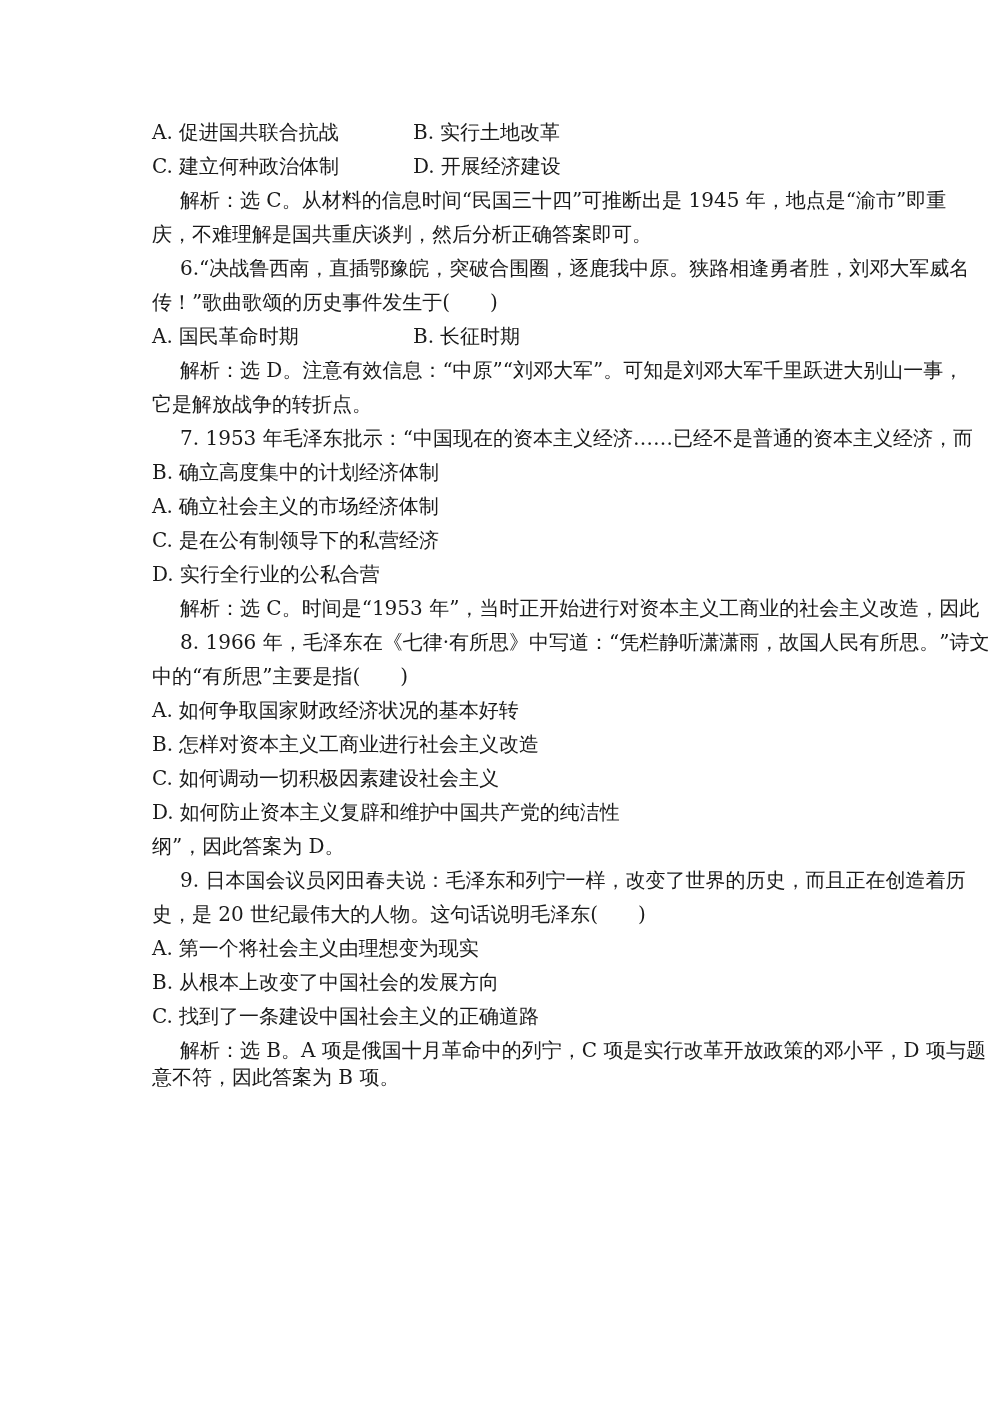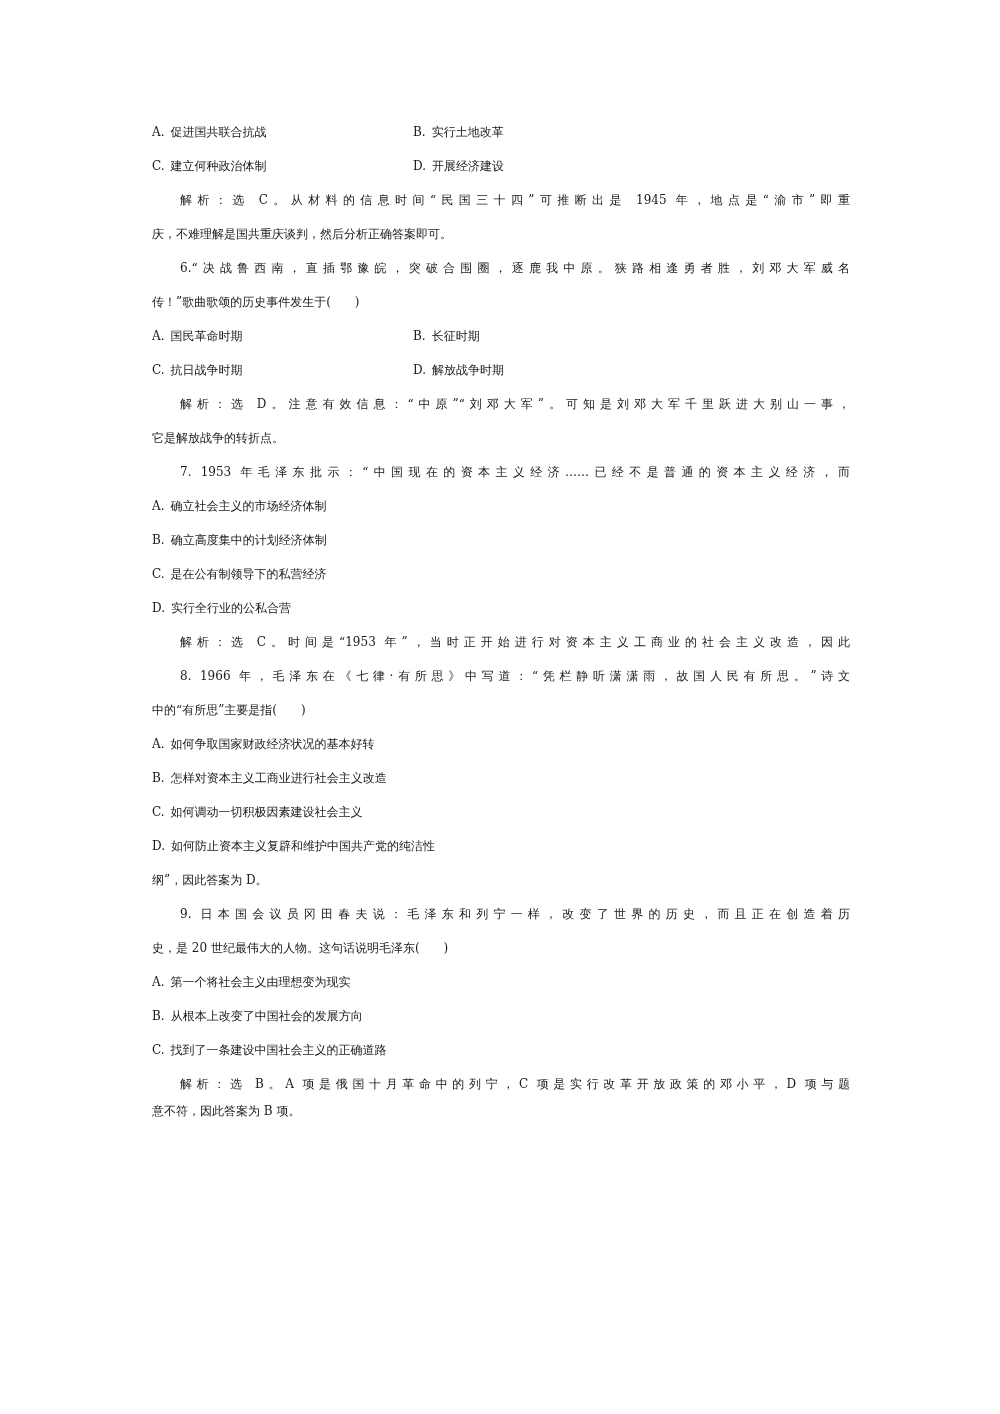--- a/index.html
+++ b/index.html
@@ -1,20 +1,20 @@
 <!DOCTYPE html>
 <html><head>
 <meta charset="utf-8">
 <style>
   html, body { margin: 0; padding: 0; background: #ffffff; }
   body { width: 1000px; height: 1414px; position: relative; overflow: hidden; }
   .page {
     position: absolute; left: 152px; top: 118px; width: 698px;
     font-family: "DejaVu Serif", "Liberation Serif", serif;
-    font-size: 12px; color: #1a1a1a;
+    font-size: 20px; color: #1a1a1a;
   }
   .line { height: 34px; line-height: 28px; white-space: nowrap; overflow: visible; }
   .just { text-align: justify; text-align-last: justify; margin-left: 28px; }
   .opts2 { display: flex; }
   .opts2 .col { width: 261px; }
   .lbl { display: inline-block; margin-right: 6px; }
 </style>
 </head>
 <body>
 
@@ -33,32 +33,28 @@
     <div class="line">庆，不难理解是国共重庆谈判，然后分析正确答案即可。</div>
   </div>
 
   <div>
     <div class="line just">6.“决战鲁西南，直插鄂豫皖，突破合围圈，逐鹿我中原。狭路相逢勇者胜，刘邓大军威名</div>
     <div class="line">传！”歌曲歌颂的历史事件发生于(　　)</div>
     <div class="line opts2">
       <div class="col"><span class="lbl">A.</span><span>国民革命时期</span></div>
       <div class="col"><span class="lbl">B.</span><span>长征时期</span></div>
     </div>
-    <div class="line opts2">
-      <div class="col"><span class="lbl">C.</span><span>抗日战争时期</span></div>
-      <div class="col"><span class="lbl">D.</span><span>解放战争时期</span></div>
-    </div>
     <div class="line just">解析：选 D。注意有效信息：“中原”“刘邓大军”。可知是刘邓大军千里跃进大别山一事，</div>
     <div class="line">它是解放战争的转折点。</div>
   </div>
 
   <div>
     <div class="line just">7. 1953 年毛泽东批示：“中国现在的资本主义经济……已经不是普通的资本主义经济，而</div>
+    <div class="line"><span class="lbl">B.</span><span>确立高度集中的计划经济体制</span></div>
     <div class="line"><span class="lbl">A.</span><span>确立社会主义的市场经济体制</span></div>
-    <div class="line"><span class="lbl">B.</span><span>确立高度集中的计划经济体制</span></div>
     <div class="line"><span class="lbl">C.</span><span>是在公有制领导下的私营经济</span></div>
     <div class="line"><span class="lbl">D.</span><span>实行全行业的公私合营</span></div>
     <div class="line just">解析：选 C。时间是“1953 年”，当时正开始进行对资本主义工商业的社会主义改造，因此</div>
   </div>
 
   <div>
     <div class="line just">8. 1966 年，毛泽东在《七律·有所思》中写道：“凭栏静听潇潇雨，故国人民有所思。”诗文</div>
     <div class="line">中的“有所思”主要是指(　　)</div>
     <div class="line"><span class="lbl">A.</span><span>如何争取国家财政经济状况的基本好转</span></div>
     <div class="line"><span class="lbl">B.</span><span>怎样对资本主义工商业进行社会主义改造</span></div>

